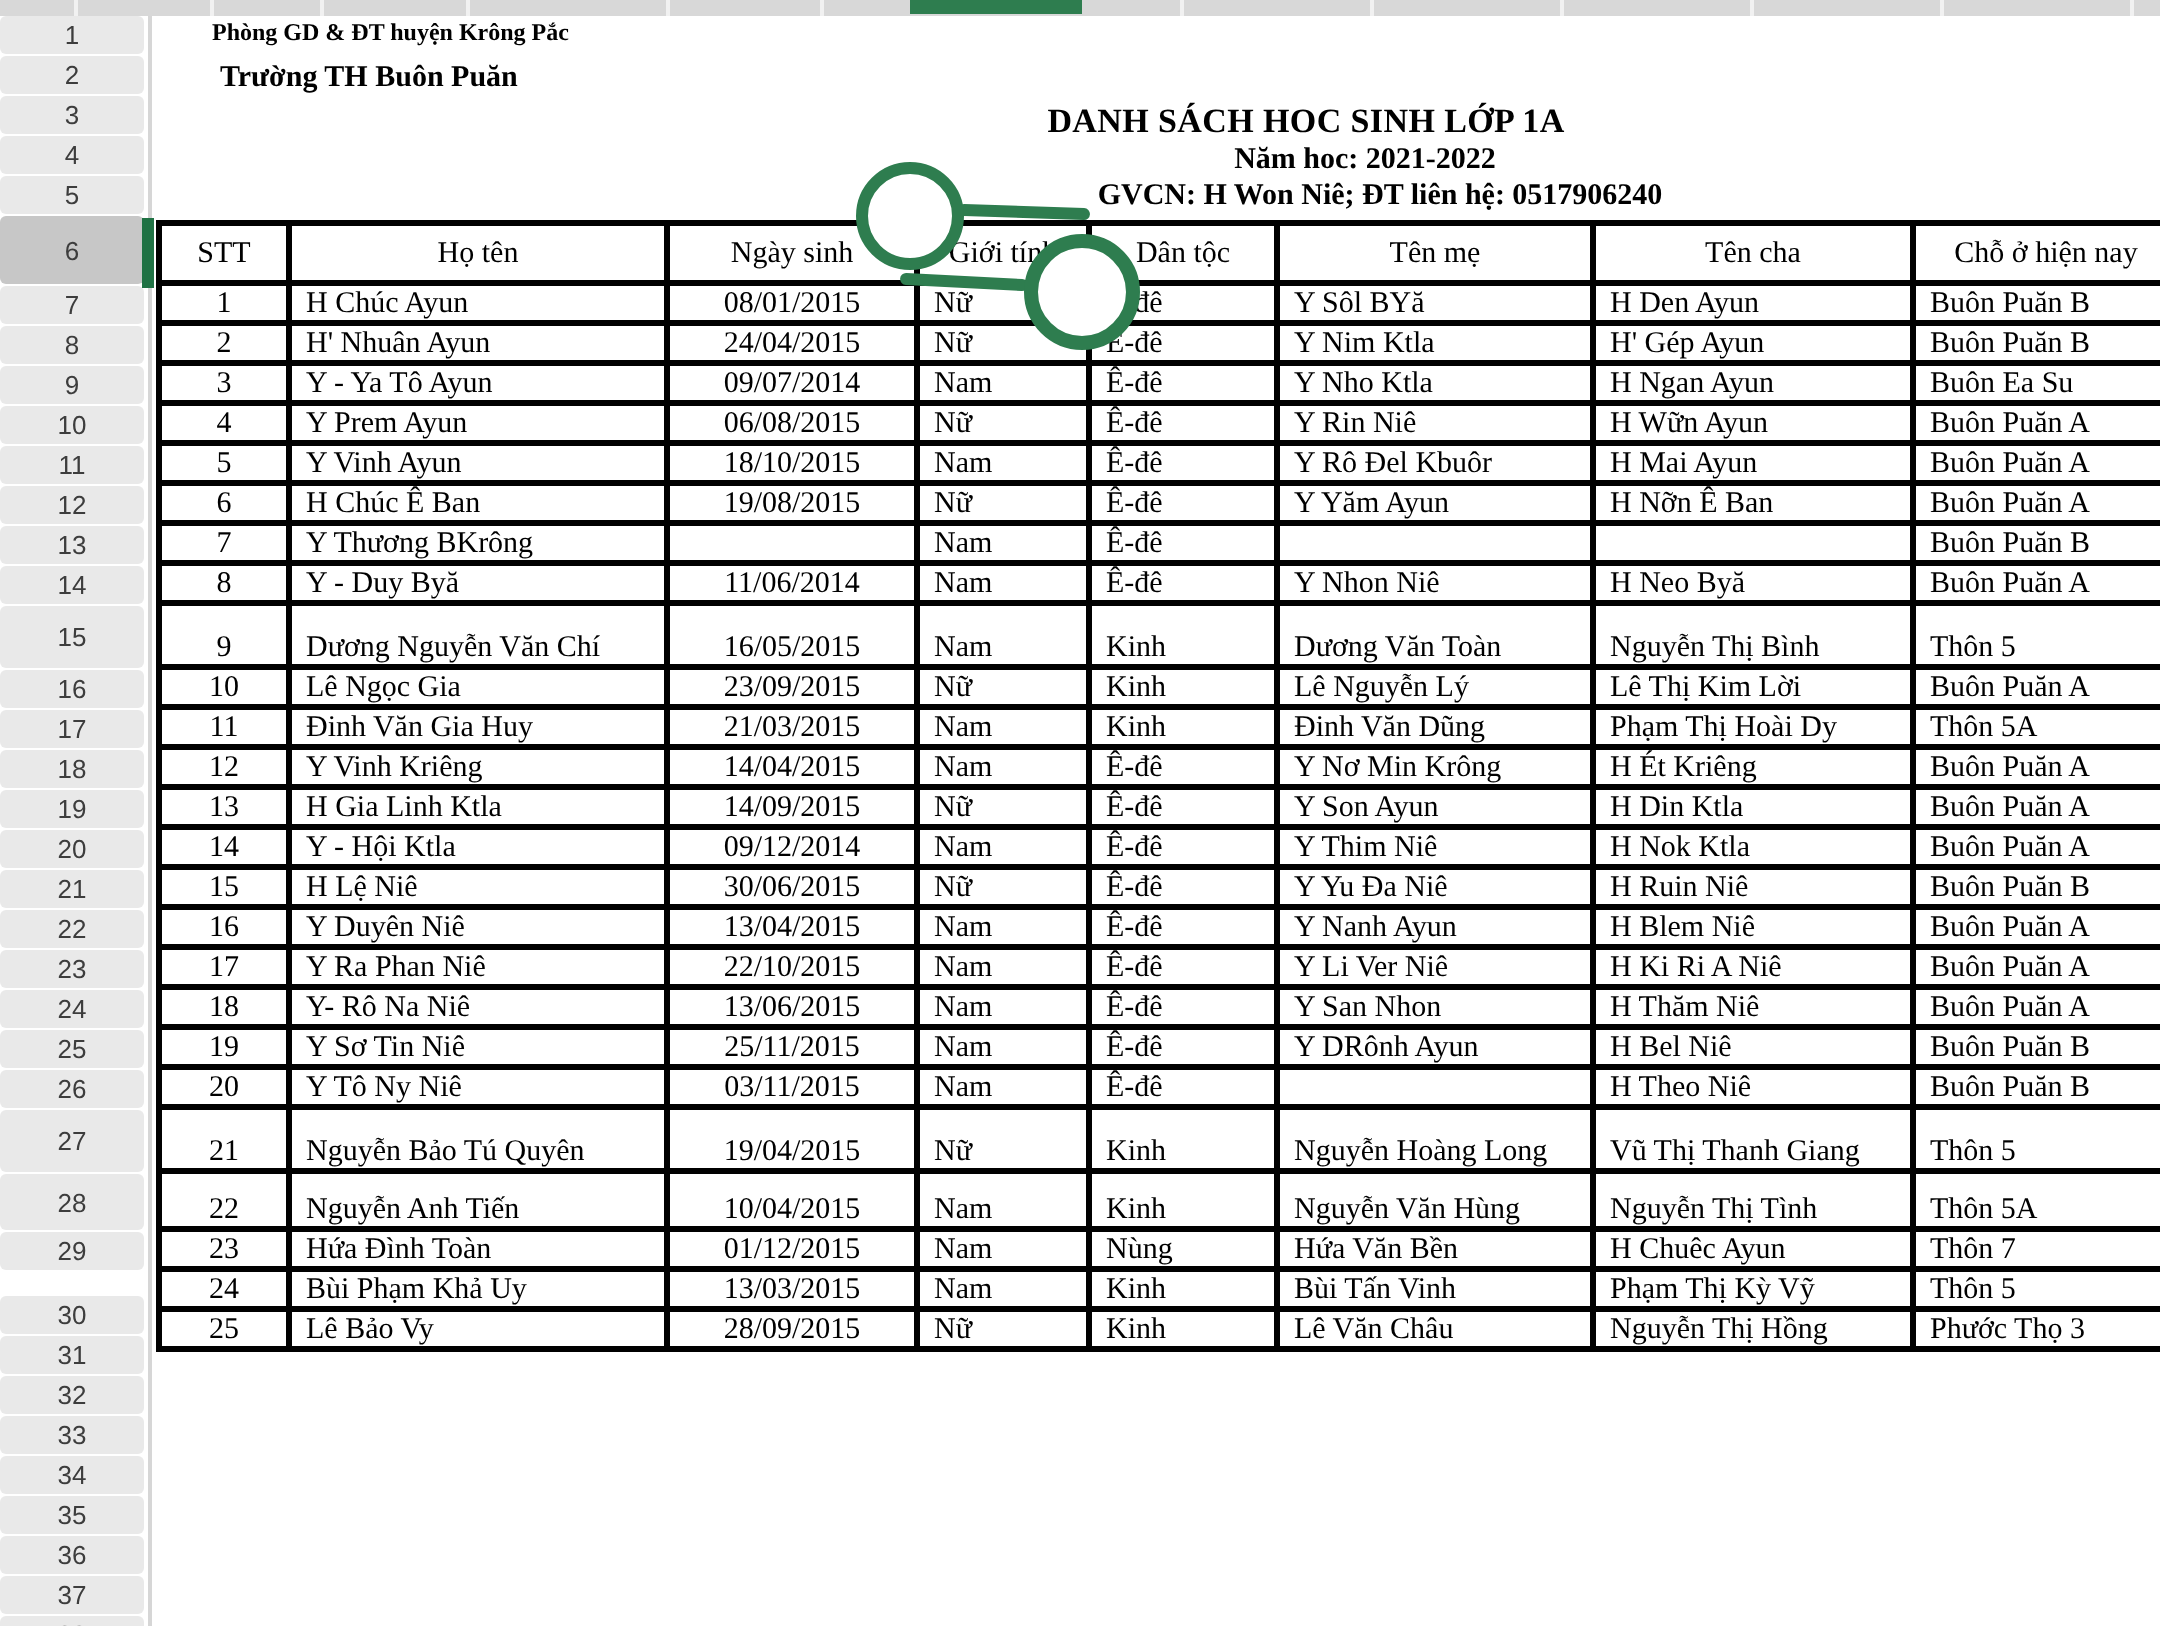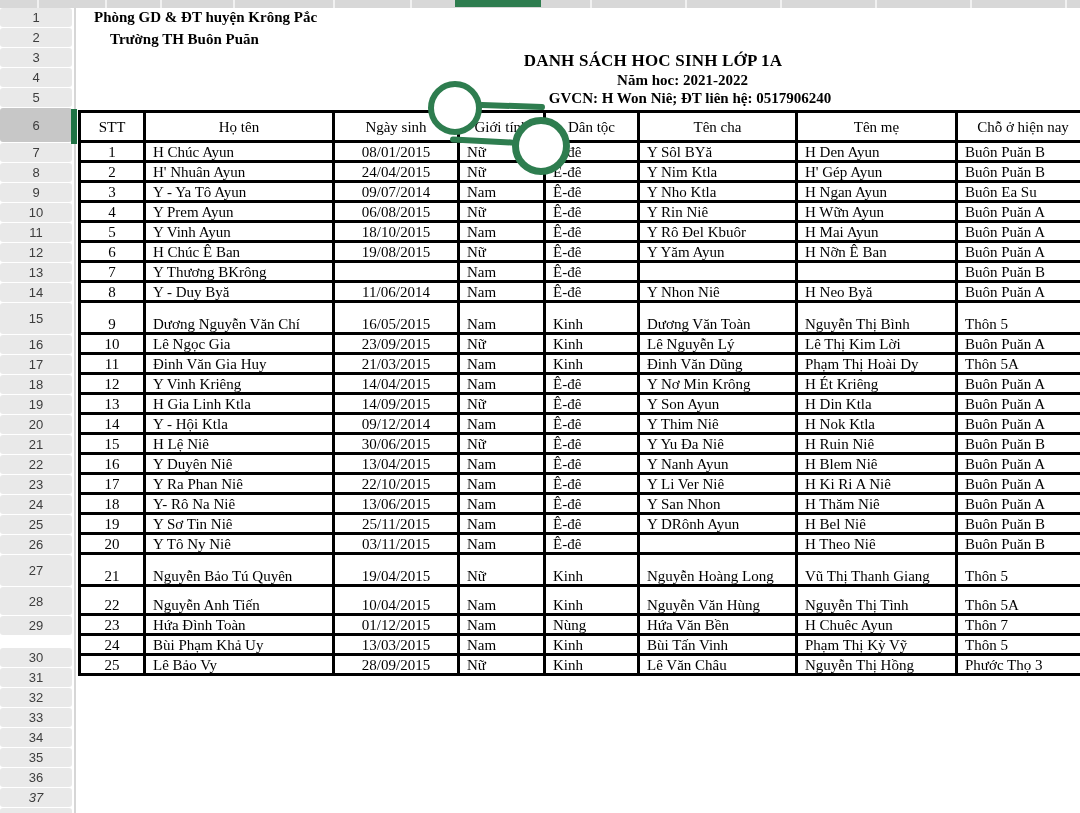--- a/index.html
+++ b/index.html
@@ -15,21 +15,21 @@
   .gutter{position:absolute;left:0;top:8px;width:75px;z-index:2;}
   .grow{
     width:72px;background:#e9e9e9;border-radius:3px;margin-bottom:1px;
     display:flex;align-items:center;justify-content:center;
     font-family:"Liberation Sans","DejaVu Sans",sans-serif;font-size:13px;color:#3d3d3d;
   }
   .grow.sel{background:#c7c7c7;}
   .gutter-edge{position:absolute;left:74px;top:8px;width:2px;height:805px;background:#d6d6d6;z-index:1;}
   .rowsel{position:absolute;left:71px;top:109px;width:6px;height:35px;background:var(--selgreen);z-index:3;}
   
-  .org1{position:absolute;left:94px;top:9px;font-weight:bold;font-size:15px;white-space:nowrap;}
+  .org1{position:absolute;left:106px;top:9px;font-weight:bold;font-size:12px;white-space:nowrap;}
   .org2{position:absolute;left:110px;top:31px;height:16px;overflow:hidden;font-weight:bold;font-size:15px;white-space:nowrap;}
   .title{position:absolute;left:398px;top:51px;width:510px;text-align:center;font-weight:bold;font-size:17px;letter-spacing:.2px;white-space:nowrap;}
   .subtitle{position:absolute;left:450px;top:72px;width:465px;text-align:center;font-weight:bold;font-size:15px;white-space:nowrap;}
   .gvcn{position:absolute;left:450px;top:90px;width:480px;text-align:center;font-weight:bold;font-size:15px;white-space:nowrap;}
   
   #table{
     position:absolute;left:78px;top:110px;z-index:1;
     display:grid;gap:3px;padding:3px 0 3px 3px;background:#000;
     box-sizing:border-box;width:1015px;
   }
@@ -98,39 +98,39 @@
     <div class="grow" style="height: 31px;">27</div>
     <div class="grow" style="height: 28px;">28</div>
     <div class="grow" style="height: 19px;">29</div>
     <div class="grow" style="height: 19px; margin-top: 13px;">30</div>
     <div class="grow" style="height: 19px;">31</div>
     <div class="grow" style="height: 19px;">32</div>
     <div class="grow" style="height: 19px;">33</div>
     <div class="grow" style="height: 19px;">34</div>
     <div class="grow" style="height: 19px;">35</div>
     <div class="grow" style="height: 19px;">36</div>
-    <div class="grow" style="height: 19px; font-style: italic;">37</div>
+    <div class="grow" style="height: 19px;">37</div>
     <div class="grow" style="height: 19px;">38</div>
   </div>
 <div class="rowsel"></div>
 
 <div class="org1">Phòng GD &amp; ĐT huyện Krông Pắc</div>
 <div class="org2">Trường TH Buôn Puăn</div>
 <div class="title">DANH SÁCH HOC SINH LỚP 1A</div>
 <div class="subtitle">Năm hoc: 2021-2022</div>
 <div class="gvcn">GVCN: H Won Niê; ĐT liên hệ: 0517906240</div>
 
 <div id="table" style="grid-template-columns: 62px 186px 122px 83px 91px 155px 157px 130px; grid-template-rows: 27px 17px 17px 17px 17px 17px 17px 17px 17px 29px 17px 17px 17px 17px 17px 17px 17px 17px 17px 17px 17px 29px 26px 17px 17px 17px;">
     <div class="cell head">STT</div>
     <div class="cell head">Họ tên</div>
     <div class="cell head">Ngày sinh</div>
     <div class="cell head">Giới tính</div>
     <div class="cell head">Dân tộc</div>
+    <div class="cell head">Tên mẹ</div>
     <div class="cell head">Tên cha</div>
-    <div class="cell head">Tên mẹ</div>
     <div class="cell head">Chỗ ở hiện nay</div>
     <div class="cell stt">1</div>
     <div class="cell name">H Chúc Ayun</div>
     <div class="cell dob">08/01/2015</div>
     <div class="cell gender">Nữ</div>
     <div class="cell ethnicity">Ê-đê</div>
     <div class="cell father">Y Sôl BYă</div>
     <div class="cell mother">H Den Ayun</div>
     <div class="cell address">Buôn Puăn B</div>
     <div class="cell stt">2</div>

